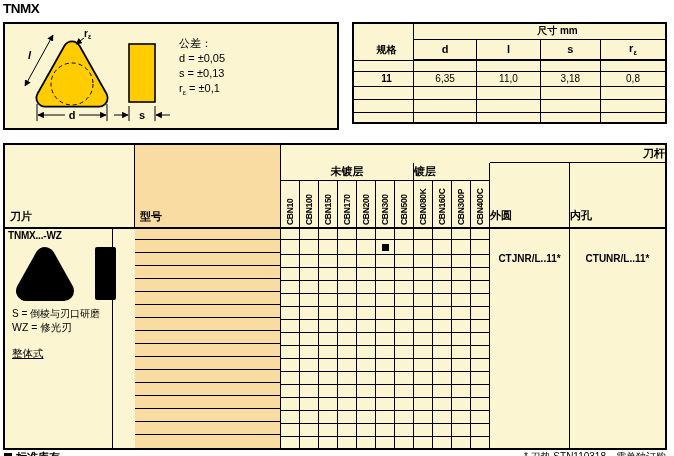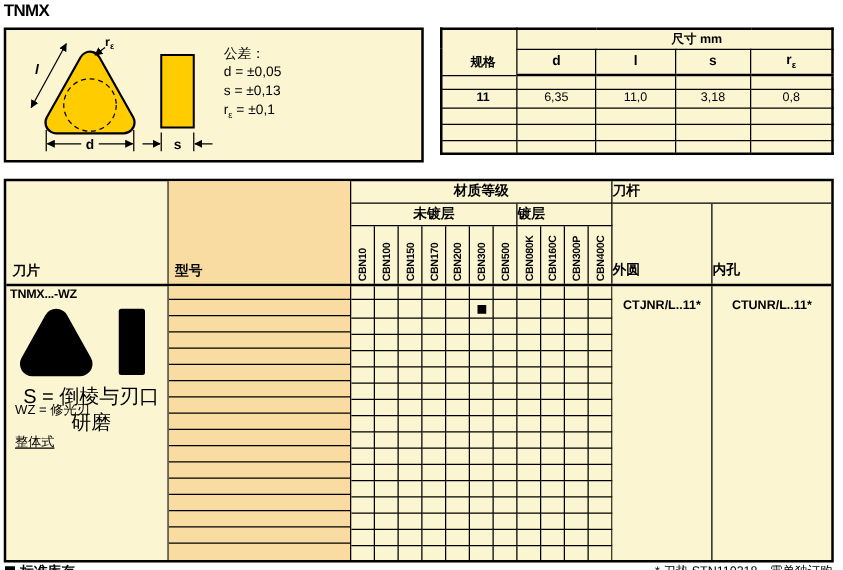--- a/index.html
+++ b/index.html
@@ -45,45 +45,45 @@
     text-align:center; line-height:17px; font-size:11px; font-weight:bold; }
   .h-uncoated { left:276px; top:18px; width:133px; height:18px; border-right:1px solid var(--ink); border-bottom:1px solid var(--ink);
     text-align:center; line-height:17px; font-size:11px; font-weight:bold; }
   .h-coated { left:409px; top:18px; width:76px; height:18px; border-right:1px solid var(--ink); border-bottom:1px solid var(--ink);
     text-align:left; line-height:17px; font-size:11px; font-weight:bold; }
   .h-gradecols { left:276px; top:36px; width:209px; height:46px; display:flex; }
   .gradecell { position:relative; width:19px; height:46px; border-right:1px solid var(--ink); }
   .rot { position:absolute; left:4px; top:44px; transform-origin:0 0; transform:rotate(-90deg);
     font-size:8.5px; font-weight:bold; white-space:nowrap; letter-spacing:-0.3px; }
   .h-holder-group { left:485px; top:0; width:175px; height:18px; border-bottom:1px solid var(--ink);
-    text-align:left; line-height:17px; font-size:11px; font-weight:bold; }
+    text-align:right; line-height:17px; font-size:11px; font-weight:bold; }
   .h-ext { left:485px; top:18px; width:80px; height:64px; border-right:1px solid var(--ink); }
   .h-int { left:565px; top:18px; width:95px; height:64px; }
   .bottom-center-label { position:absolute; left:0; right:0; bottom:4px; font-size:11px; font-weight:bold; }
   .hsep { position:absolute; left:0; top:82px; width:100%; height:2px; background:var(--ink); }
 
-  .b-insert { left:0; top:84px; bottom:0; width:130px; border-right:1px solid var(--ink);text-align:center; }
+  .b-insert { left:0; top:84px; bottom:0; width:108px; border-right:1px solid var(--ink); }
   .b-model  { left:130px; top:84px; bottom:0; width:146px; border-right:1px solid var(--ink); background:var(--peach); overflow:hidden; }
   .b-grid   { left:276px; top:84px; bottom:0; width:209px; overflow:hidden; }
   .b-ext    { left:485px; top:84px; bottom:0; width:80px; border-right:1px solid var(--ink); }
   .b-int    { left:565px; top:84px; bottom:4px; width:95px; }
   .mrow { width:100%; border-bottom:1px solid var(--ink); overflow:hidden; }
   .model-text { display:block; padding:1px 0 0 5px; font-size:10px; font-weight:bold; white-space:pre; letter-spacing:-0.2px; }
   .grow { display:flex; }
   .gcell { width:19px; height:100%; border-right:1px solid var(--ink); border-bottom:1px solid var(--ink);
     position:relative; }
   .gcell:last-child { border-right:1px solid var(--ink); }
   .grow .gcell { height:auto; align-self:stretch; }
   .grow { align-items:stretch; }
   .stock-marker { position:absolute; left:50%; top:50%; width:7px; height:7px; margin:-3.5px 0 0 -3.5px; background:var(--ink); }
-  .holder-text { display:block; padding-top:10px; text-align:center; font-size:10px; font-weight:bold; }
+  .holder-text { display:block; padding-top:24px; text-align:center; font-size:10px; font-weight:bold; }
 
   .ins-title { position:absolute; left:3px; top:1px; font-size:10px; font-weight:bold; letter-spacing:-0.2px; }
   .ins-shapes { position:absolute; left:8px; top:16px; }
-  .ins-note1 { position:absolute; left:7px; top:78px; font-size:16px; }
+  .ins-note1 { position:absolute; left:7px; top:78px; font-size:10px; }
   .ins-note2 { position:absolute; left:7px; top:92px; font-size:10.5px; }
   .ins-note3 { position:absolute; left:7px; top:118px; font-size:10.5px;text-decoration:underline; }
 
   .legend { position:absolute; left:4px; top:450px; font-size:11px; font-weight:bold; white-space:nowrap; }
   .legend .sq { display:inline-block; width:8px; height:8px; background:var(--ink); margin-right:4px; }
   .footnote { position:absolute; right:8px; top:450px; font-size:10px; white-space:nowrap; }
 </style>
 </head>
 <body>
 
@@ -184,21 +184,20 @@
     </table>
   </div>
 
   <div class="main-table">
     <div class="cell h-insert">
       <span class="corner-label">刀片</span>
     </div>
     <div class="cell h-model">
       <span class="corner-label">型号</span>
     </div>
-    <div class="cell h-grade-group">材质等级</div>
     <div class="cell h-uncoated">未镀层</div>
     <div class="cell h-coated">镀层</div>
     <div class="cell h-gradecols">
         <div class="gradecell">
           <span class="rot">CBN10</span>
         </div>
         <div class="gradecell">
           <span class="rot">CBN100</span>
         </div>
         <div class="gradecell">

